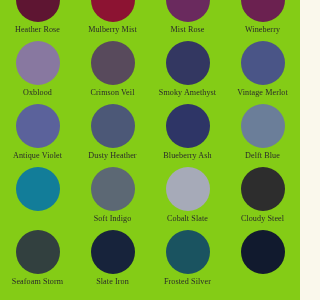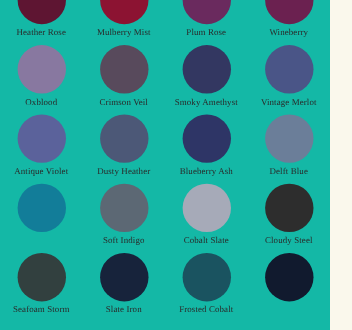--- a/index.html
+++ b/index.html
@@ -57,33 +57,33 @@
     color: #2a2a2a;
     text-align: center;
     width: 75px;
     letter-spacing: 0.1px;
     word-wrap: break-word;
   }
 </style>
 </head>
 <body style="background: rgb(250, 248, 236);">
 
-<div id="palette" style="background: #14b8a6;">
+<div id="palette" style="background: #84cc16;">
   <div class="grid">
       <div class="cell">
         <div class="swatch" style="background: rgb(94, 21, 50);"></div>
         <div class="swatch-label" style="color: rgb(42, 42, 42);">Heather Rose</div>
       </div>
       <div class="cell">
         <div class="swatch" style="background: rgb(140, 19, 50);"></div>
         <div class="swatch-label" style="color: rgb(42, 42, 42); text-align: center;">Mulberry Mist</div>
       </div>
       <div class="cell">
         <div class="swatch" style="background: rgb(106, 42, 94);"></div>
-        <div class="swatch-label" style="color: rgb(42, 42, 42);">Plum Rose</div>
+        <div class="swatch-label" style="color: rgb(42, 42, 42);">Mist Rose</div>
       </div>
       <div class="cell">
         <div class="swatch" style="background: rgb(107, 33, 80);"></div>
         <div class="swatch-label" style="color: rgb(42, 42, 42);">Wineberry</div>
       </div>
       <div class="cell">
         <div class="swatch" style="background: rgb(136, 120, 160);"></div>
         <div class="swatch-label" style="color: rgb(42, 42, 42);">Oxblood</div>
       </div>
       <div class="cell">
@@ -132,19 +132,19 @@
       <div class="cell">
         <div class="swatch" style="background: rgb(50, 64, 63);"></div>
         <div class="swatch-label" style="color: rgb(42, 42, 42);">Seafoam Storm</div>
       </div>
       <div class="cell">
         <div class="swatch" style="background: rgb(23, 35, 59);"></div>
         <div class="swatch-label" style="color: rgb(42, 42, 42);">Slate Iron</div>
       </div>
       <div class="cell">
         <div class="swatch" style="background: rgb(26, 83, 96);"></div>
-        <div class="swatch-label" style="color: rgb(42, 42, 42);">Frosted Cobalt</div>
+        <div class="swatch-label" style="color: rgb(42, 42, 42);">Frosted Silver</div>
       </div>
       <div class="cell">
         <div class="swatch" style="background: rgb(17, 26, 46);"></div>
       </div>
     </div>
 </div>
 
 </body></html>

